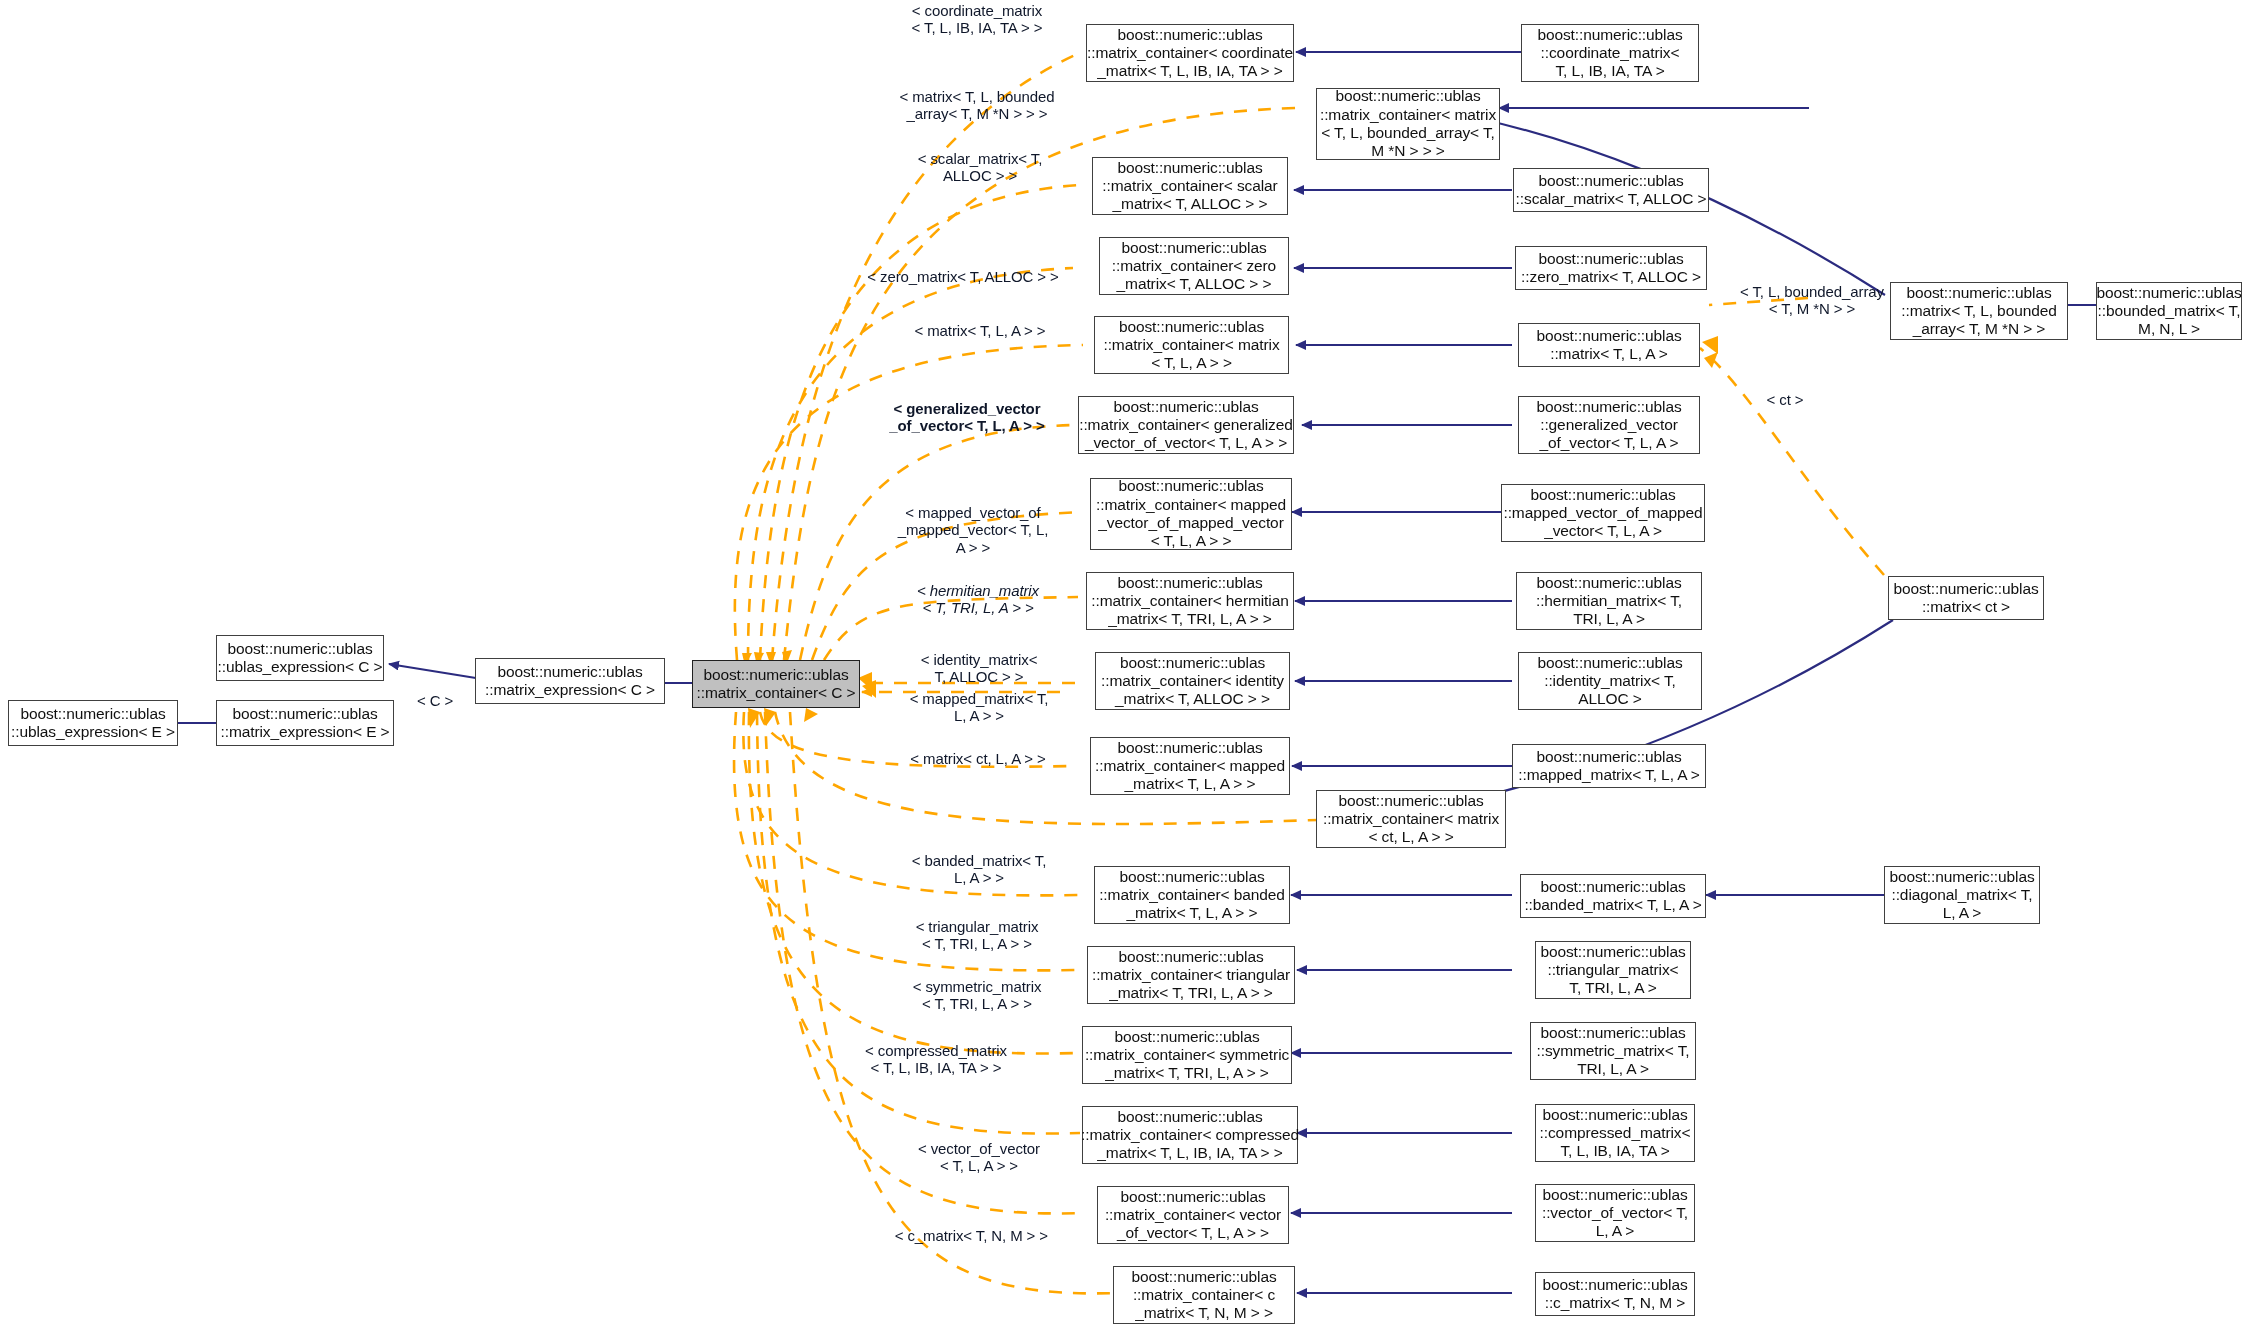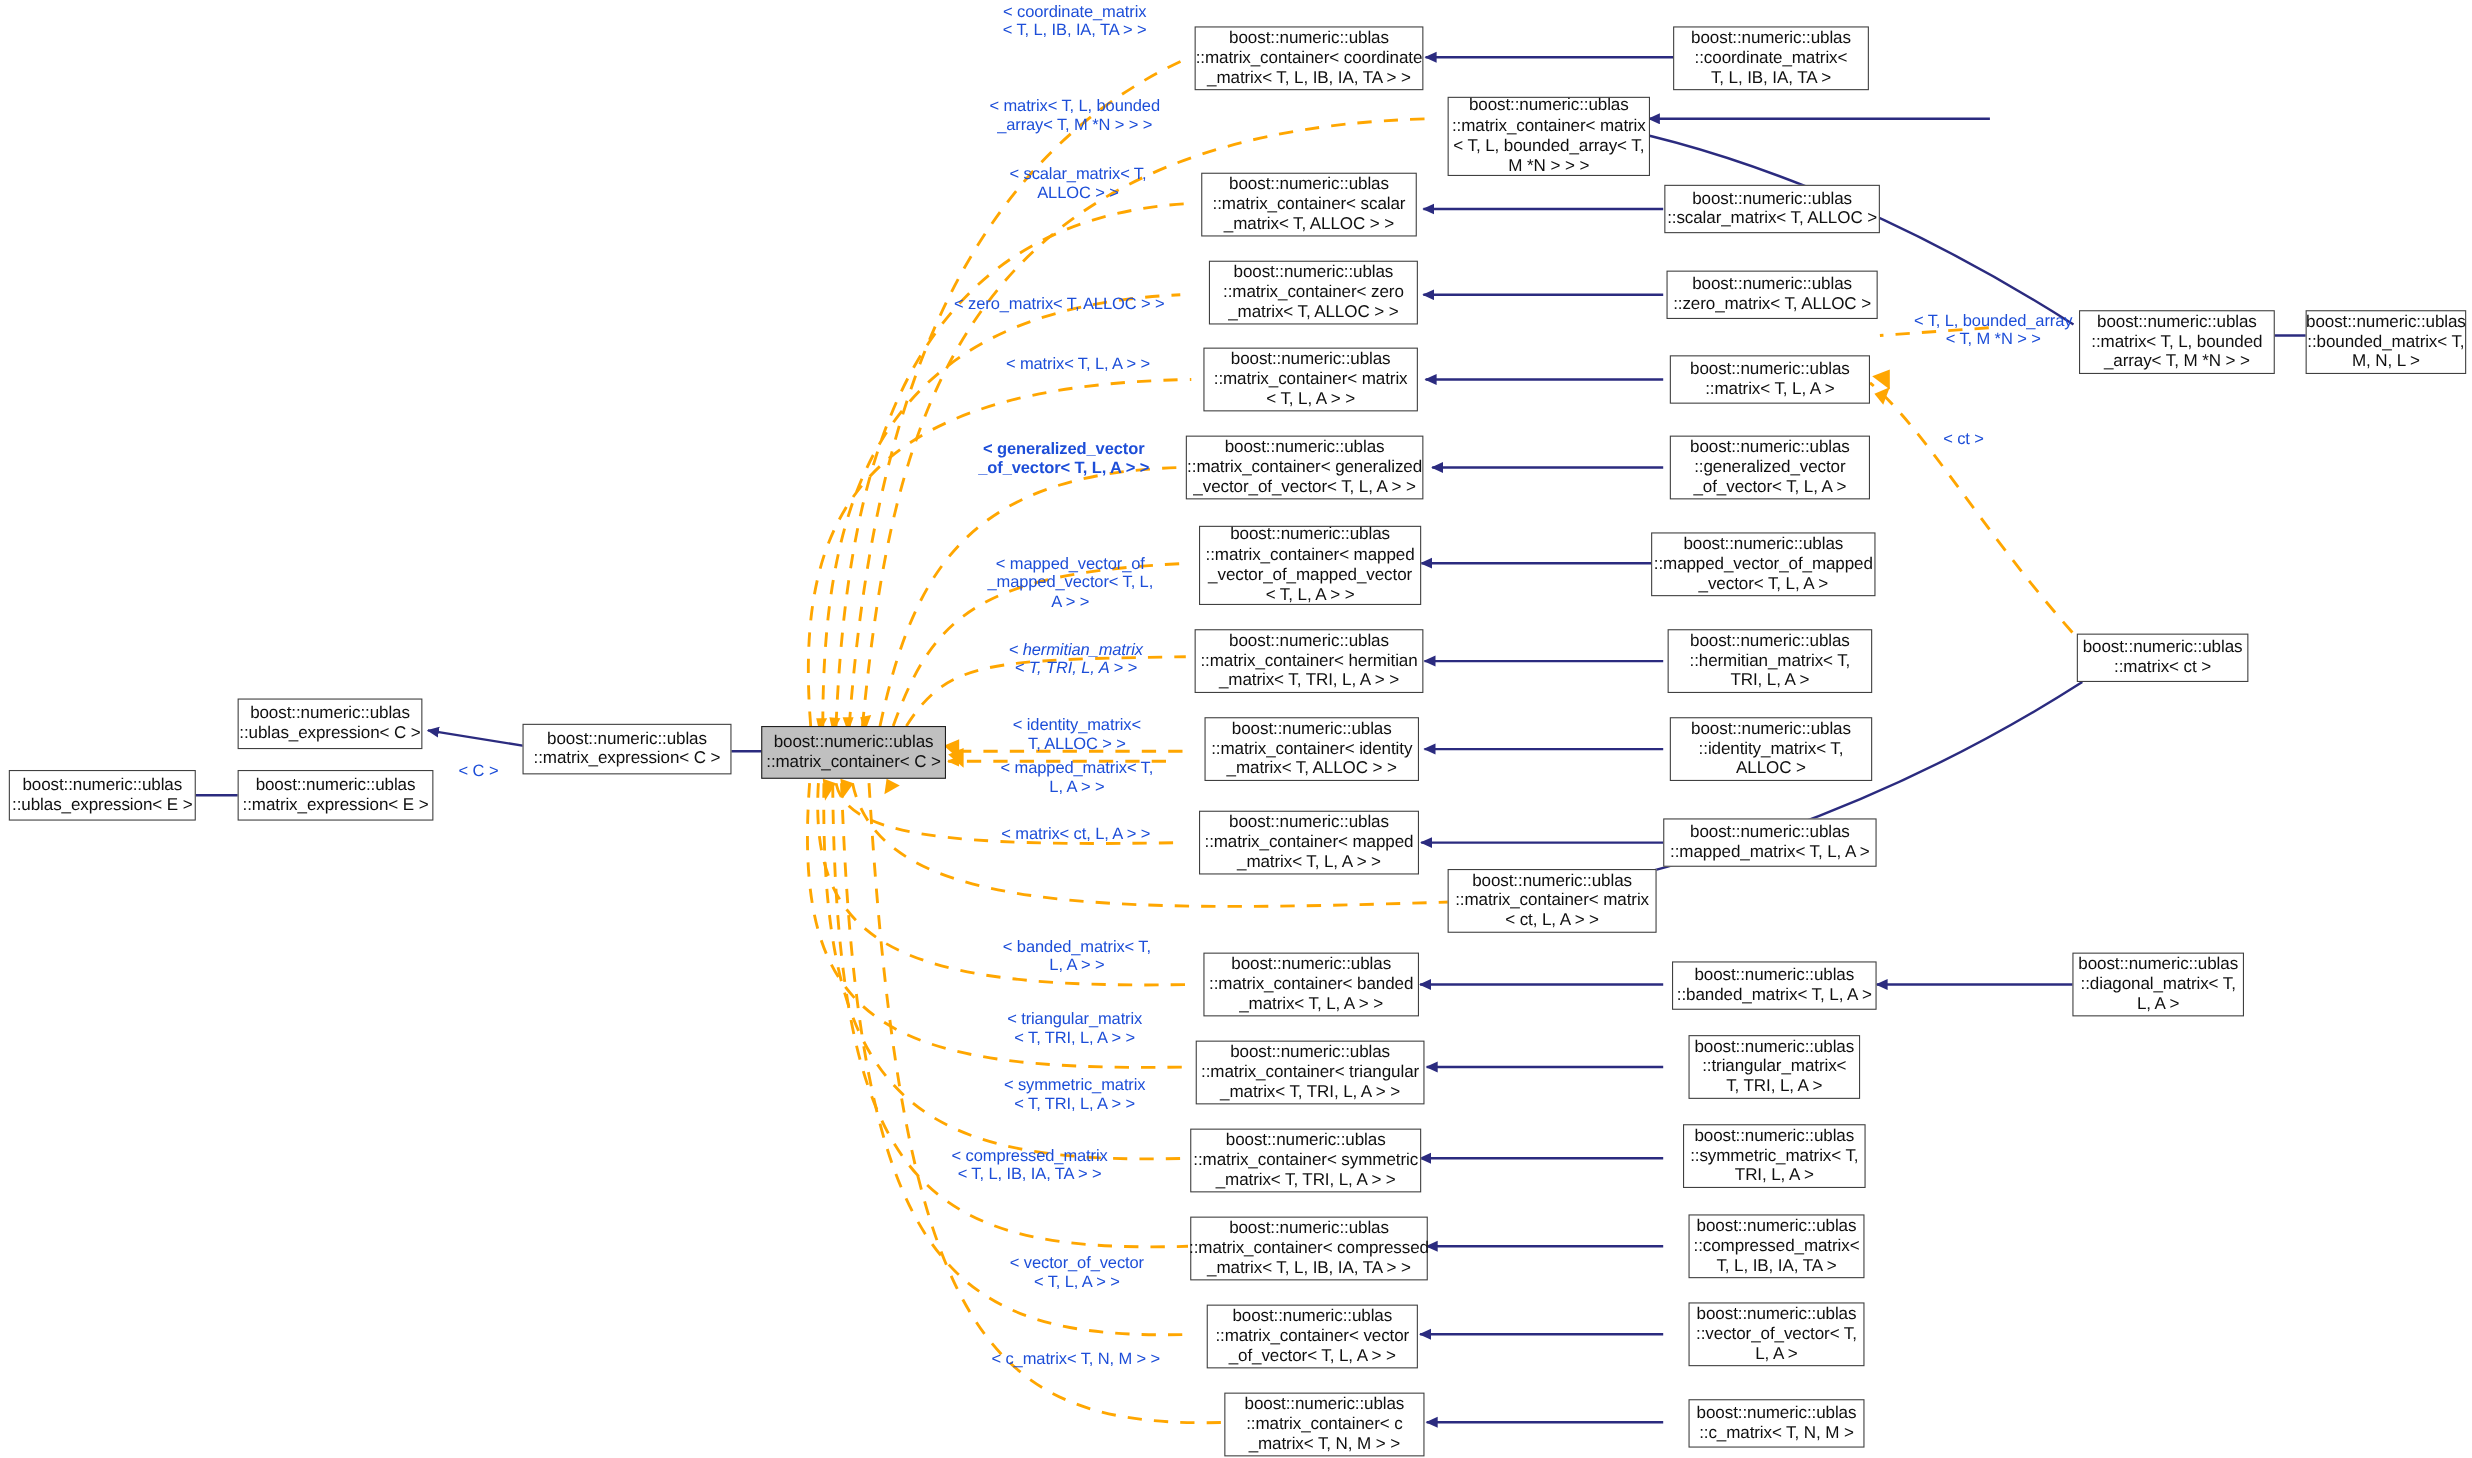--- a/index.html
+++ b/index.html
@@ -25,21 +25,21 @@
     justify-content:center;
     padding:2px 4px;
     white-space:pre;
     letter-spacing:-0.1px;
   }
   .node.gray{ background:#c0c0c0; border-color:#202020; }
   .edge-label{
     position:absolute;
     font-size:15px;
     line-height:1.16;
-    color:#1d4ed8;
+    color:#0f172a;
     text-align:center;
     white-space:pre;
     letter-spacing:-0.1px;
   }
   svg.wires{
     position:absolute;
     left:0;top:0;
     width:2247px;height:1325px;
     pointer-events:none;
   }
@@ -333,20 +333,20 @@
 
   <div class="edge-label" style="left:878px;top:978px;width:198px;">&lt; symmetric_matrix
 &lt; T, TRI, L, A &gt; &gt;</div>
 
   <div class="edge-label" style="left:834px;top:1042px;width:204px;">&lt; compressed_matrix
 &lt; T, L, IB, IA, TA &gt; &gt;</div>
 
   <div class="edge-label" style="left:884px;top:1140px;width:190px;">&lt; vector_of_vector
 &lt; T, L, A &gt; &gt;</div>
 
-  <div class="edge-label" style="left:876px;top:1227px;width:204px;">&lt; c_matrix&lt; T, N, M &gt; &gt;</div>
+  <div class="edge-label" style="left:844px;top:1227px;width:204px;text-align:right;">&lt; c_matrix&lt; T, N, M &gt; &gt;</div>
 
   <div class="edge-label" style="left:1712px;top:283px;width:200px;">&lt; T, L, bounded_array
 &lt; T, M *N &gt; &gt;</div>
 
   <div class="edge-label" style="left:1740px;top:391px;width:90px;">&lt; ct &gt;</div>
 
 </div>
 
 </body></html>

